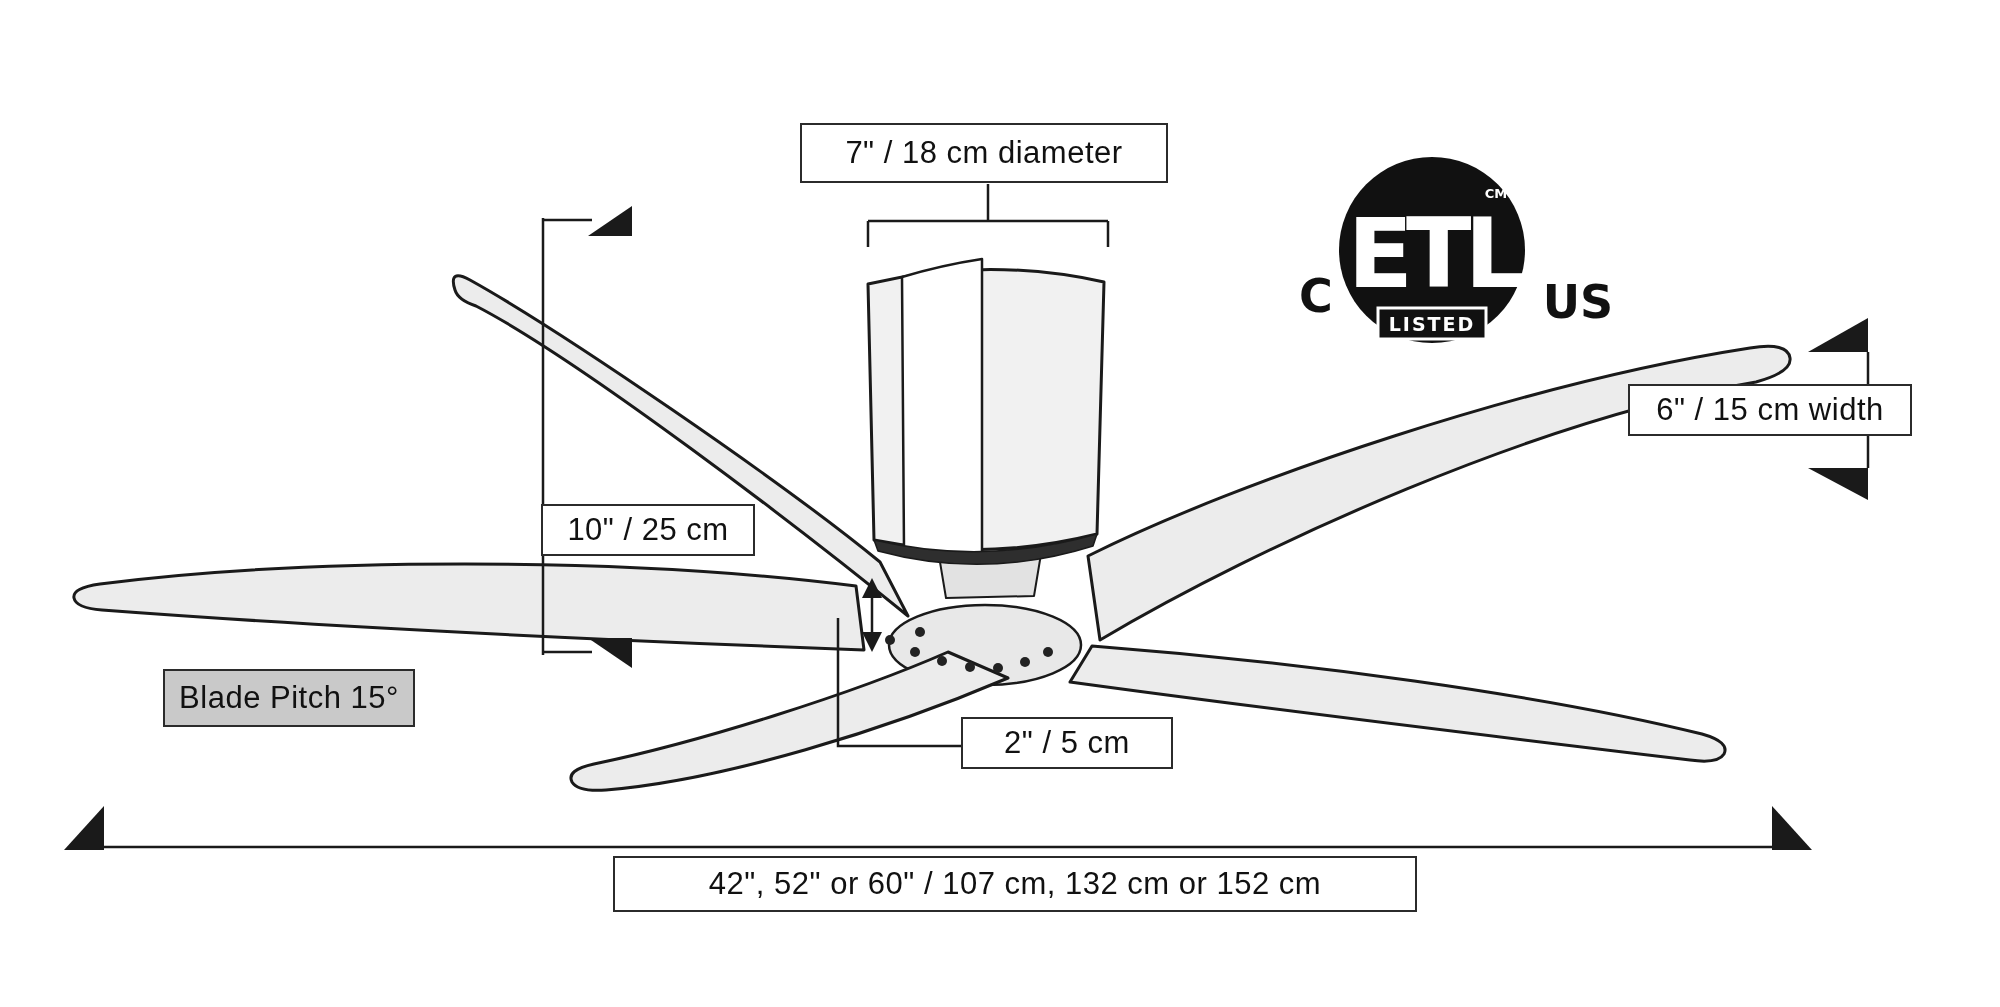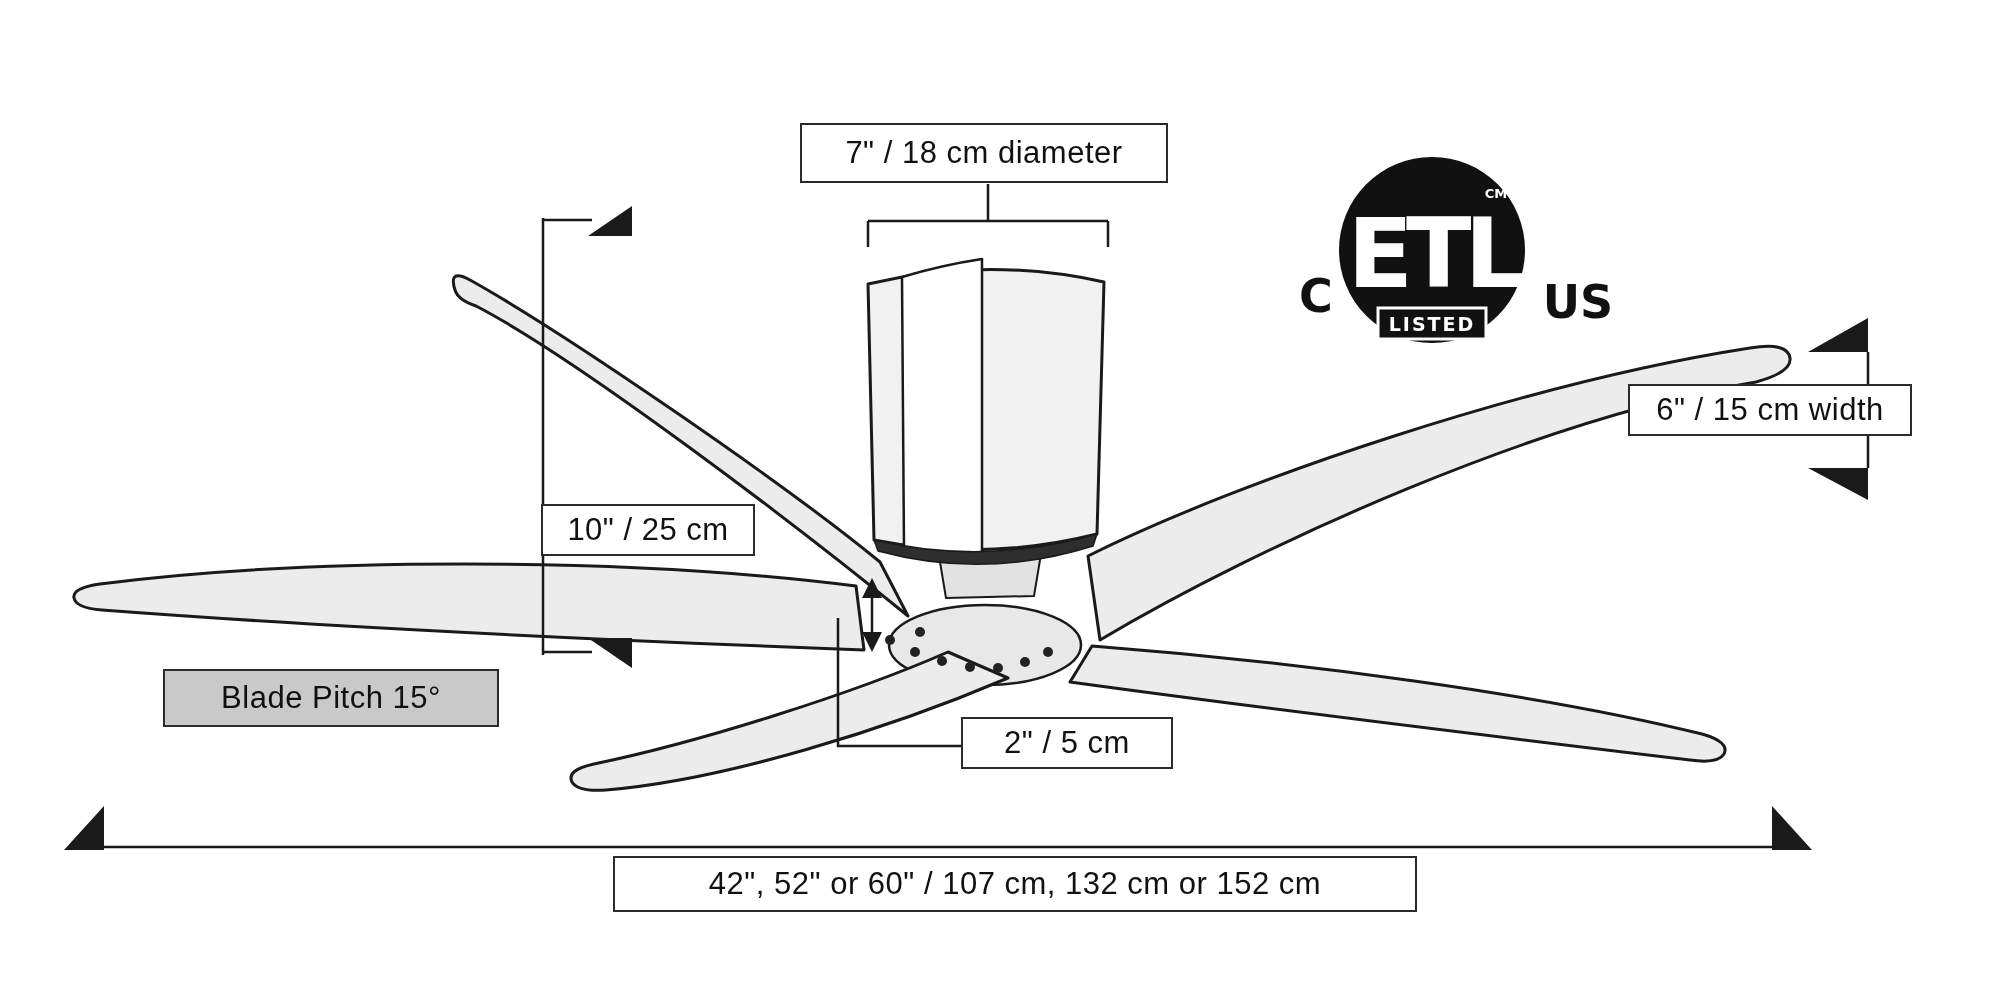--- a/index.html
+++ b/index.html
@@ -119,17 +119,17 @@
   </svg>
 
   <div class="label" style="left:800px; top:123px; width:368px; height:60px;">7" / 18 cm diameter</div>
 
   <div class="label" style="left:1628px; top:384px; width:284px; height:52px;">6" / 15 cm width</div>
 
   <div class="label" style="left:541px; top:504px; width:214px; height:52px;">10" / 25 cm</div>
 
   <div class="label" style="left:961px; top:717px; width:212px; height:52px;">2" / 5 cm</div>
 
-  <div class="label gray" style="left:163px; top:669px; width:336px; height:58px;">Blade Pitch 15°</div>
+  <div class="label gray" style="left:163px; top:669px; width:252px; height:58px;">Blade Pitch 15°</div>
 
   <div class="label" style="left:613px; top:856px; width:804px; height:56px;">42", 52" or 60" / 107 cm, 132 cm or 152 cm</div>
 
 </div>
 
 </body></html>

